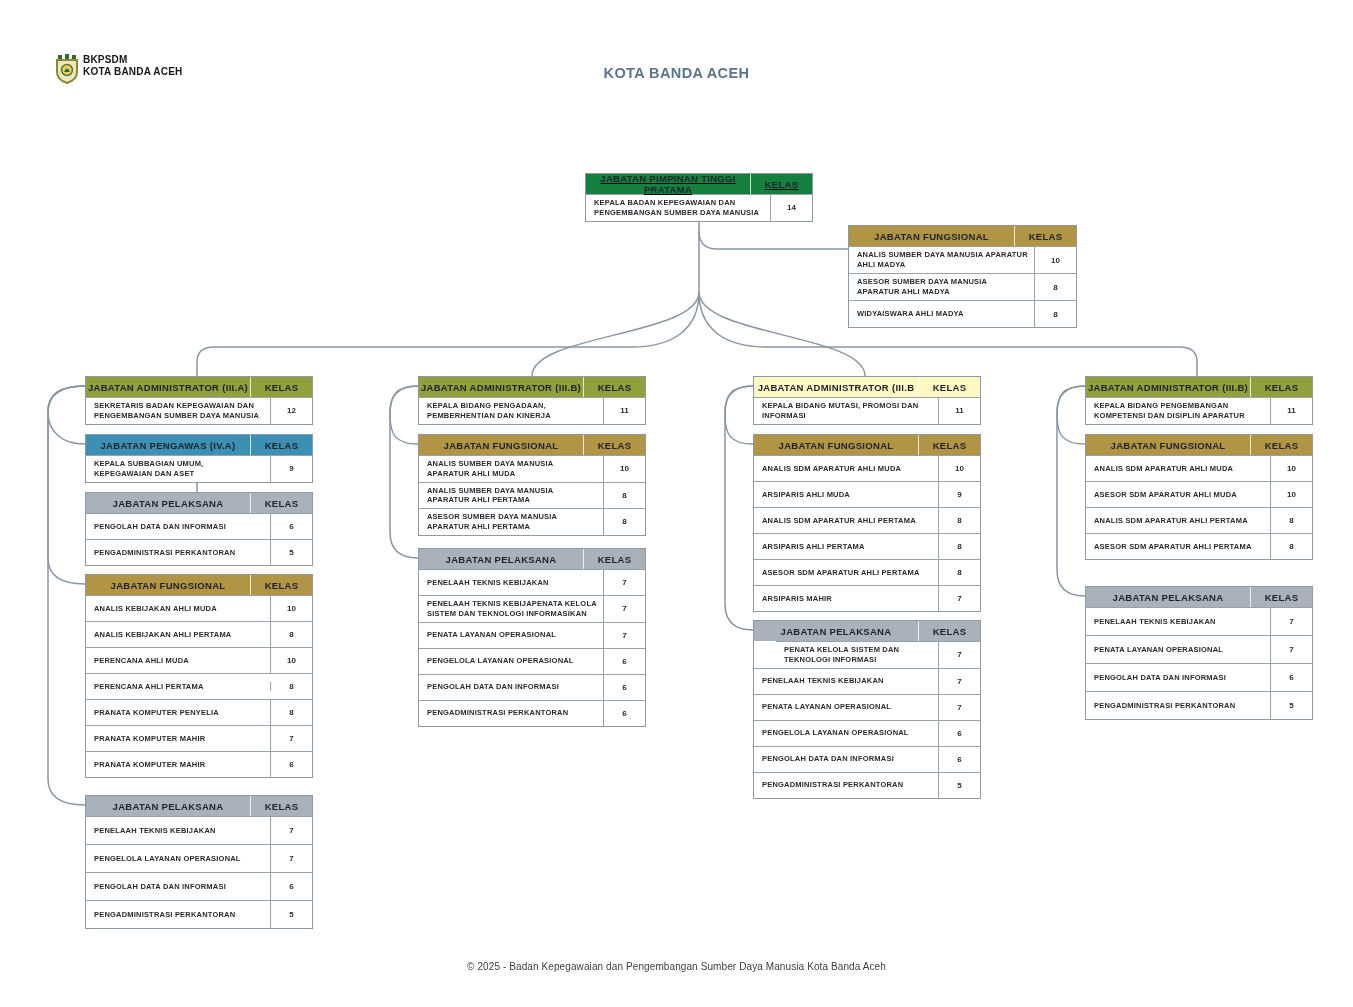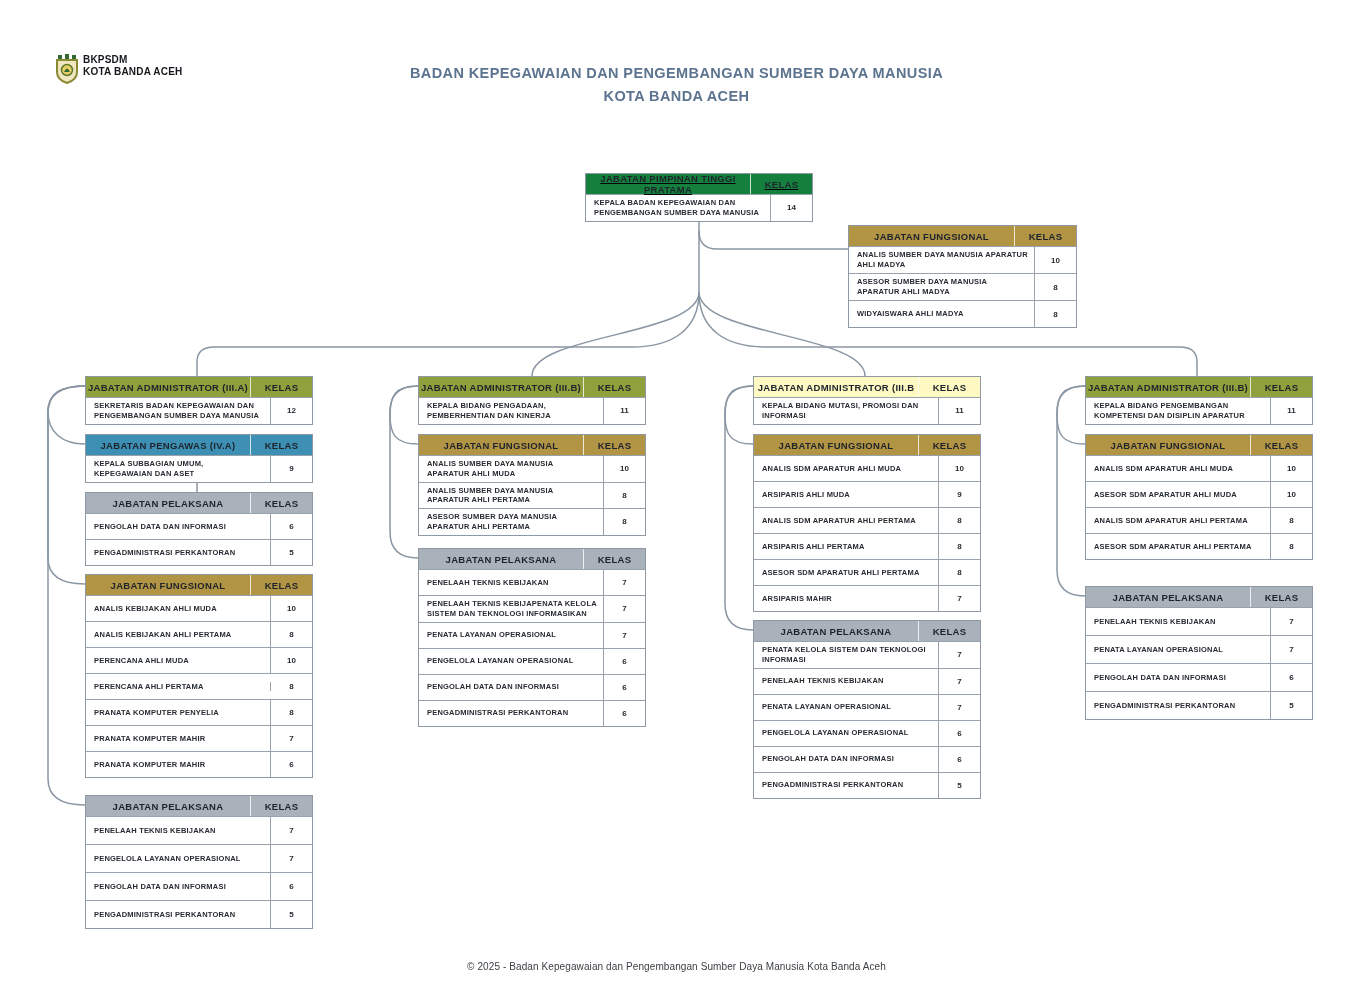--- a/index.html
+++ b/index.html
@@ -51,21 +51,20 @@
         <path d="M9 18 Q12 11 15 18 Z" fill="#2f6b33"></path>
       </svg>
     </span>
     <div class="logo-text">
       <div>BKPSDM</div>
       <div>KOTA BANDA ACEH</div>
     </div>
   </div>
 
   <div class="page-title">
-    <div>BADAN KEPEGAWAIAN DAN PENGEMBANGAN SUMBER DAYA MANUSIA</div>
     <div>KOTA BANDA ACEH</div>
   </div>
 
   <svg class="connectors" width="1353" height="1007" viewBox="0 0 1353 1007" fill="none" stroke="#8a96a3" stroke-width="1.5">
 
     <path d="M699 214 V292"></path>
 
     <path d="M699 231 Q699 249 717 249 H848"></path>
 
     <path d="M699 292 C699 330 672 347 632 347 H214 Q197 347 197 362 V376"></path>
@@ -304,21 +303,21 @@
         <div class="org-row" style="min-height: 25px;">
           <div class="org-row-label">ARSIPARIS MAHIR</div>
           <div class="org-row-kelas">7</div>
         </div>
       </div>
       <div class="org-box" style="left: 753px; top: 620px; width: 228px;">
         <div class="org-head" style="background: rgb(169, 178, 187);">
           <div class="org-head-label">JABATAN PELAKSANA</div>
           <div class="org-head-kelas">KELAS</div>
         </div>
-        <div class="org-row" style="min-height: 25px;">
+        <div class="org-row" style="min-height: 25px; margin-left: 22px;">
           <div class="org-row-label">PENATA KELOLA SISTEM DAN TEKNOLOGI INFORMASI</div>
           <div class="org-row-kelas">7</div>
         </div>
         <div class="org-row" style="min-height: 25px;">
           <div class="org-row-label">PENELAAH TEKNIS KEBIJAKAN</div>
           <div class="org-row-kelas">7</div>
         </div>
         <div class="org-row" style="min-height: 25px;">
           <div class="org-row-label">PENATA LAYANAN OPERASIONAL</div>
           <div class="org-row-kelas">7</div>

